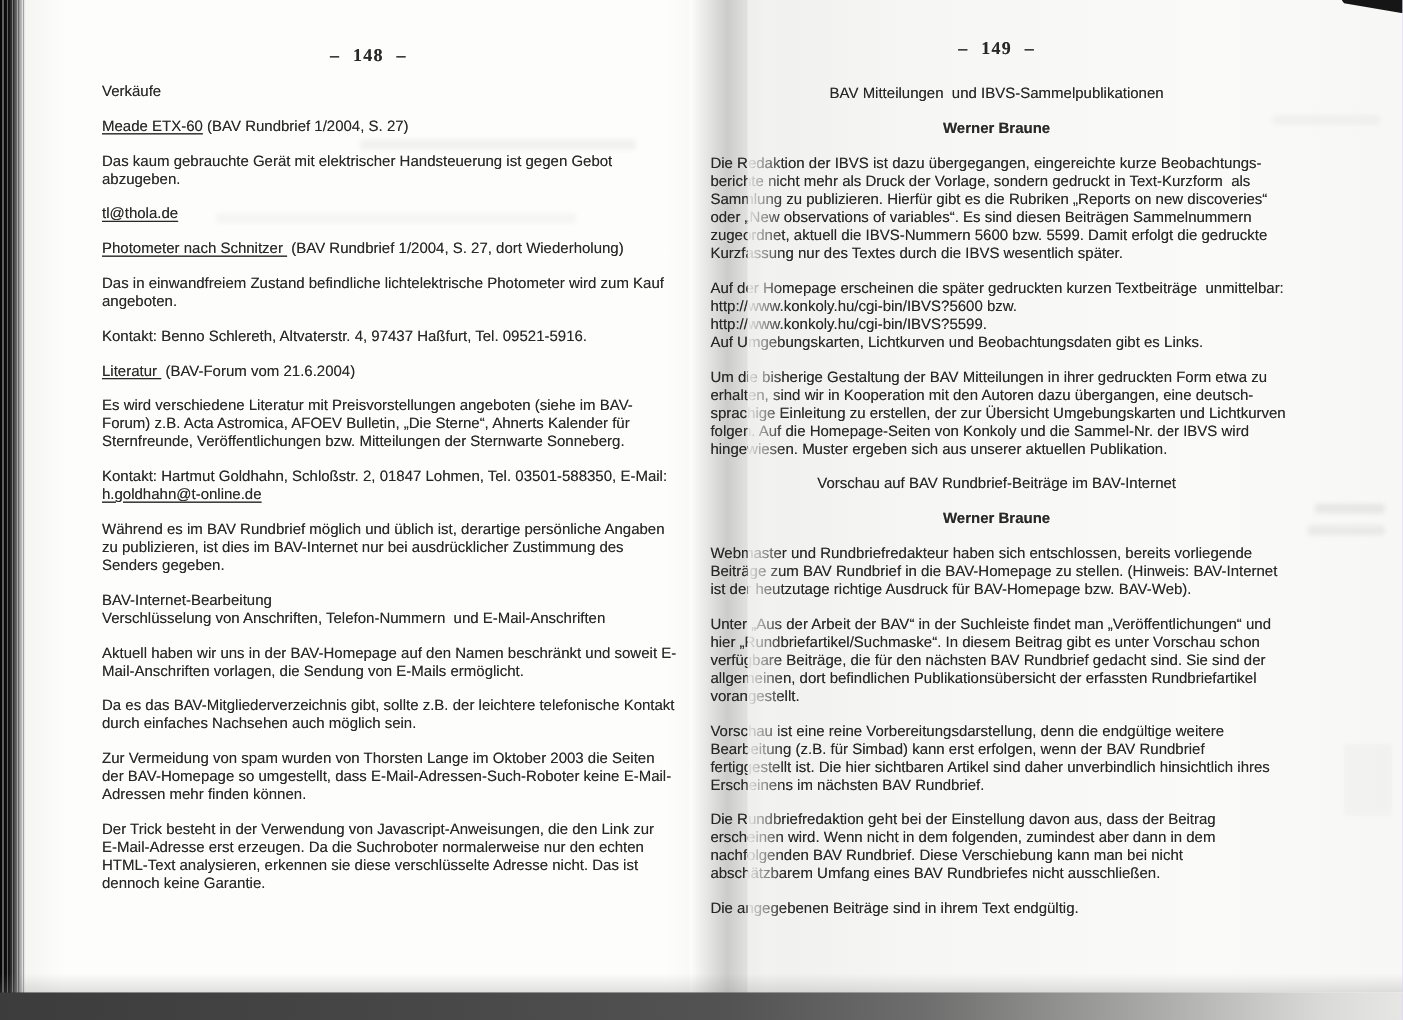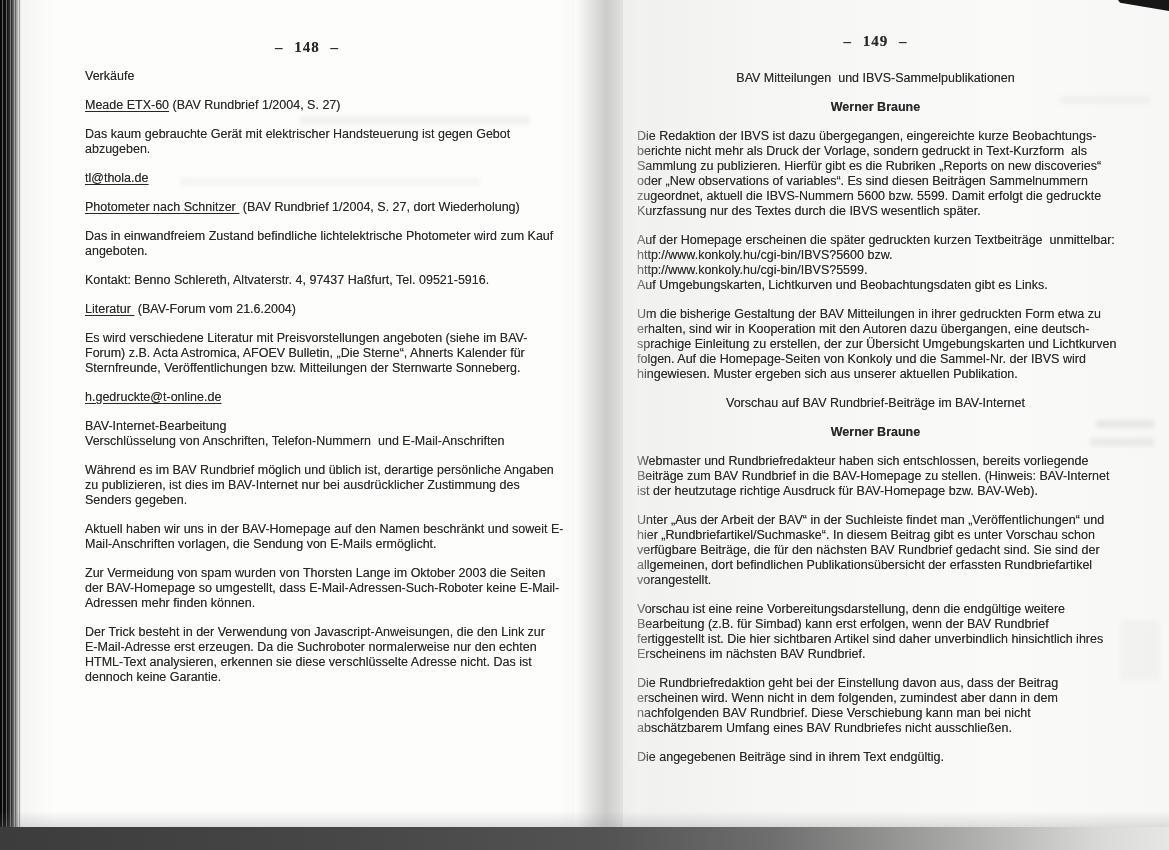--- a/index.html
+++ b/index.html
@@ -24,21 +24,21 @@
     position:absolute;left:575px;top:0;width:60px;height:828px;z-index:1;
     background:linear-gradient(90deg, #fdfdfc 0%, #e2e2e0 28%, #cccccb 52%, #e0e0de 78%, #f0f0ee 100%);
   }
   .right-page{
     position:absolute;left:633px;top:0;width:536px;height:828px;z-index:1;
     background:linear-gradient(90deg,#f0f0ee 0%,#f6f6f4 25%,#fafaf9 70%,#f7f7f5 100%);
   }
   
   .col{position:absolute;z-index:3;}
   .col-left{left:85px;top:40px;width:478px;}
-  .col-right{left:637px;top:34px;width:525px;}
+  .col-right{left:592px;top:34px;width:525px;}
   .block{white-space:pre;margin:0 0 14px 0;text-shadow:0 0 0.5px rgba(40,40,40,0.55);}
   .b{font-weight:normal;}
   .u{text-decoration:underline;text-underline-offset:2px;}
   .title{font-weight:bold;text-align:center;}
   .author{text-align:center;font-weight:bold;}
   .gap{margin-top:4px;}
   .pagenum{
     text-align:center;font-family:"Liberation Serif","DejaVu Serif",serif;
     font-weight:bold;font-size:15px;word-spacing:6px;letter-spacing:1px;
   }
@@ -98,28 +98,31 @@
 abzugeben.</span></div>
         <div class="block para"><span class="u">tl@thola.de</span></div>
         <div class="block para"><span class="u">Photometer nach Schnitzer </span><span> (BAV Rundbrief 1/2004, S. 27, dort Wiederholung)</span></div>
         <div class="block para"><span>Das in einwandfreiem Zustand befindliche lichtelektrische Photometer wird zum Kauf
 angeboten.</span></div>
         <div class="block para"><span>Kontakt: Benno Schlereth, Altvaterstr. 4, 97437 Haßfurt, Tel. 09521-5916.</span></div>
         <div class="block para"><span class="u">Literatur </span><span> (BAV-Forum vom 21.6.2004)</span></div>
         <div class="block para"><span>Es wird verschiedene Literatur mit Preisvorstellungen angeboten (siehe im BAV-
 Forum) z.B. Acta Astromica, AFOEV Bulletin, „Die Sterne“, Ahnerts Kalender für
 Sternfreunde, Veröffentlichungen bzw. Mitteilungen der Sternwarte Sonneberg.</span></div>
-        <div class="block para"><span class="u">h.gedruckte@t-online.de</span></div>
-        <div class="block heading"><span class="b">BAV-Internet-Bearbeitung
-</span><span>Verschlüsselung von Anschriften, Telefon-Nummern  und E-Mail-Anschriften</span></div>
+        <div class="block para"><span>Kontakt: Hartmut Goldhahn, Schloßstr. 2, 01847 Lohmen, Tel. 03501-588350, E-Mail:
+</span><span class="u">h.goldhahn@t-online.de</span></div>
         <div class="block para"><span>Während es im BAV Rundbrief möglich und üblich ist, derartige persönliche Angaben
 zu publizieren, ist dies im BAV-Internet nur bei ausdrücklicher Zustimmung des
 Senders gegeben.</span></div>
+        <div class="block heading"><span class="b">BAV-Internet-Bearbeitung
+</span><span>Verschlüsselung von Anschriften, Telefon-Nummern  und E-Mail-Anschriften</span></div>
         <div class="block para"><span>Aktuell haben wir uns in der BAV-Homepage auf den Namen beschränkt und soweit E-
 Mail-Anschriften vorlagen, die Sendung von E-Mails ermöglicht.</span></div>
+        <div class="block para"><span>Da es das BAV-Mitgliederverzeichnis gibt, sollte z.B. der leichtere telefonische Kontakt
+durch einfaches Nachsehen auch möglich sein.</span></div>
         <div class="block para"><span>Zur Vermeidung von spam wurden von Thorsten Lange im Oktober 2003 die Seiten
 der BAV-Homepage so umgestellt, dass E-Mail-Adressen-Such-Roboter keine E-Mail-
 Adressen mehr finden können.</span></div>
         <div class="block para"><span>Der Trick besteht in der Verwendung von Javascript-Anweisungen, die den Link zur
 E-Mail-Adresse erst erzeugen. Da die Suchroboter normalerweise nur den echten
 HTML-Text analysieren, erkennen sie diese verschlüsselte Adresse nicht. Das ist
 dennoch keine Garantie.</span></div>
       </div>
   </div>
 

